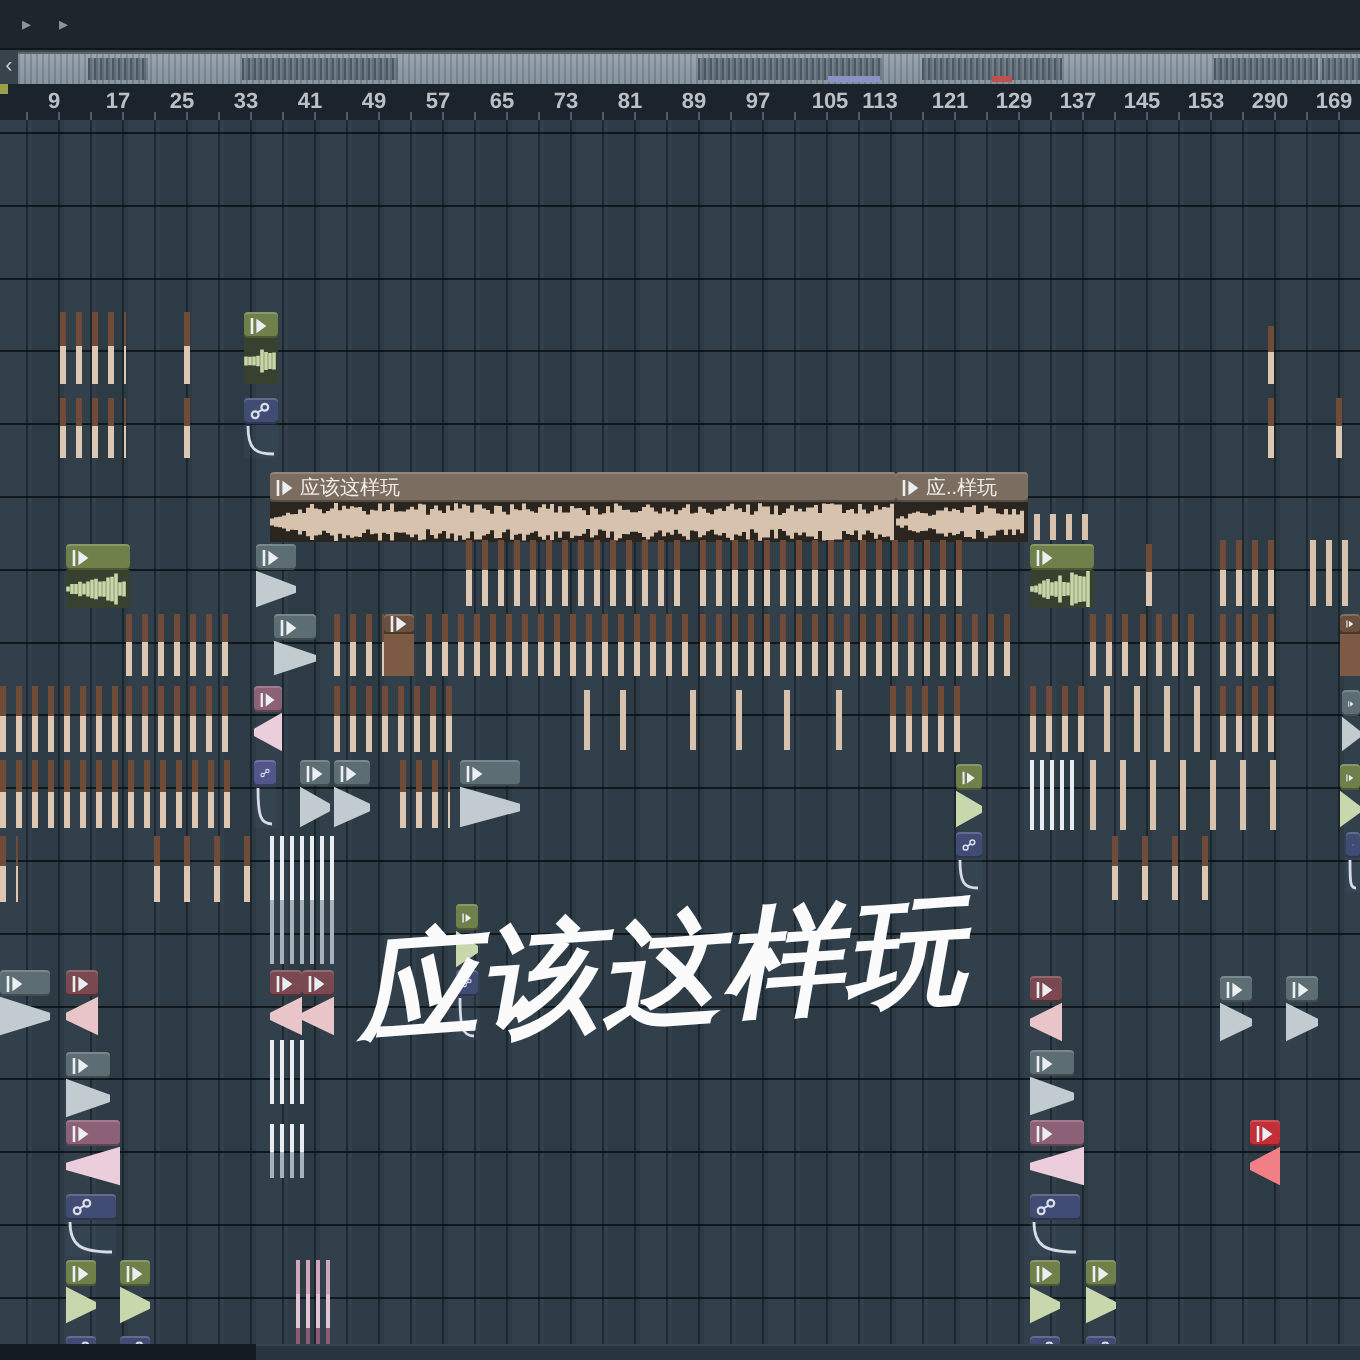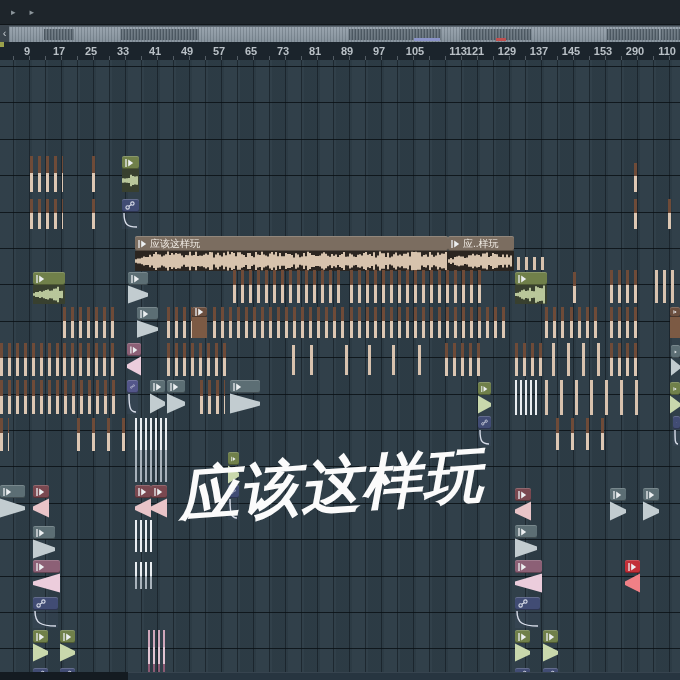--- a/index.html
+++ b/index.html
@@ -97,28 +97,28 @@
       <span class="ruler-num" style="left: 123px;">33</span>
       <span class="ruler-num" style="left: 155px;">41</span>
       <span class="ruler-num" style="left: 187px;">49</span>
       <span class="ruler-num" style="left: 219px;">57</span>
       <span class="ruler-num" style="left: 251px;">65</span>
       <span class="ruler-num" style="left: 283px;">73</span>
       <span class="ruler-num" style="left: 315px;">81</span>
       <span class="ruler-num" style="left: 347px;">89</span>
       <span class="ruler-num" style="left: 379px;">97</span>
       <span class="ruler-num" style="left: 415px;">105</span>
-      <span class="ruler-num" style="left: 458px;">113</span>
+      <span class="ruler-num" style="left: 440px;">113</span>
       <span class="ruler-num" style="left: 475px;">121</span>
       <span class="ruler-num" style="left: 507px;">129</span>
       <span class="ruler-num" style="left: 539px;">137</span>
       <span class="ruler-num" style="left: 571px;">145</span>
       <span class="ruler-num" style="left: 603px;">153</span>
       <span class="ruler-num" style="left: 635px;">290</span>
-      <span class="ruler-num" style="left: 667px;">110</span>
+      <span class="ruler-num" style="left: 667px;">169</span>
     </div>
 
   <div class="grid" id="grid">
     <div class="vlines"></div>
     <div class="hlines"></div>
     <div id="clips">
         <div class="clip" style="left: 30px; top: 96px; width: 33px; height: 36px;">
           <div class="bt" style="background:repeating-linear-gradient(90deg, #6f4b38 0 3px, transparent 3px 8px)"></div>
           <div class="bb" style="background:repeating-linear-gradient(90deg, #ddc7b3 0 3px, transparent 3px 8px)"></div>
         </div>

